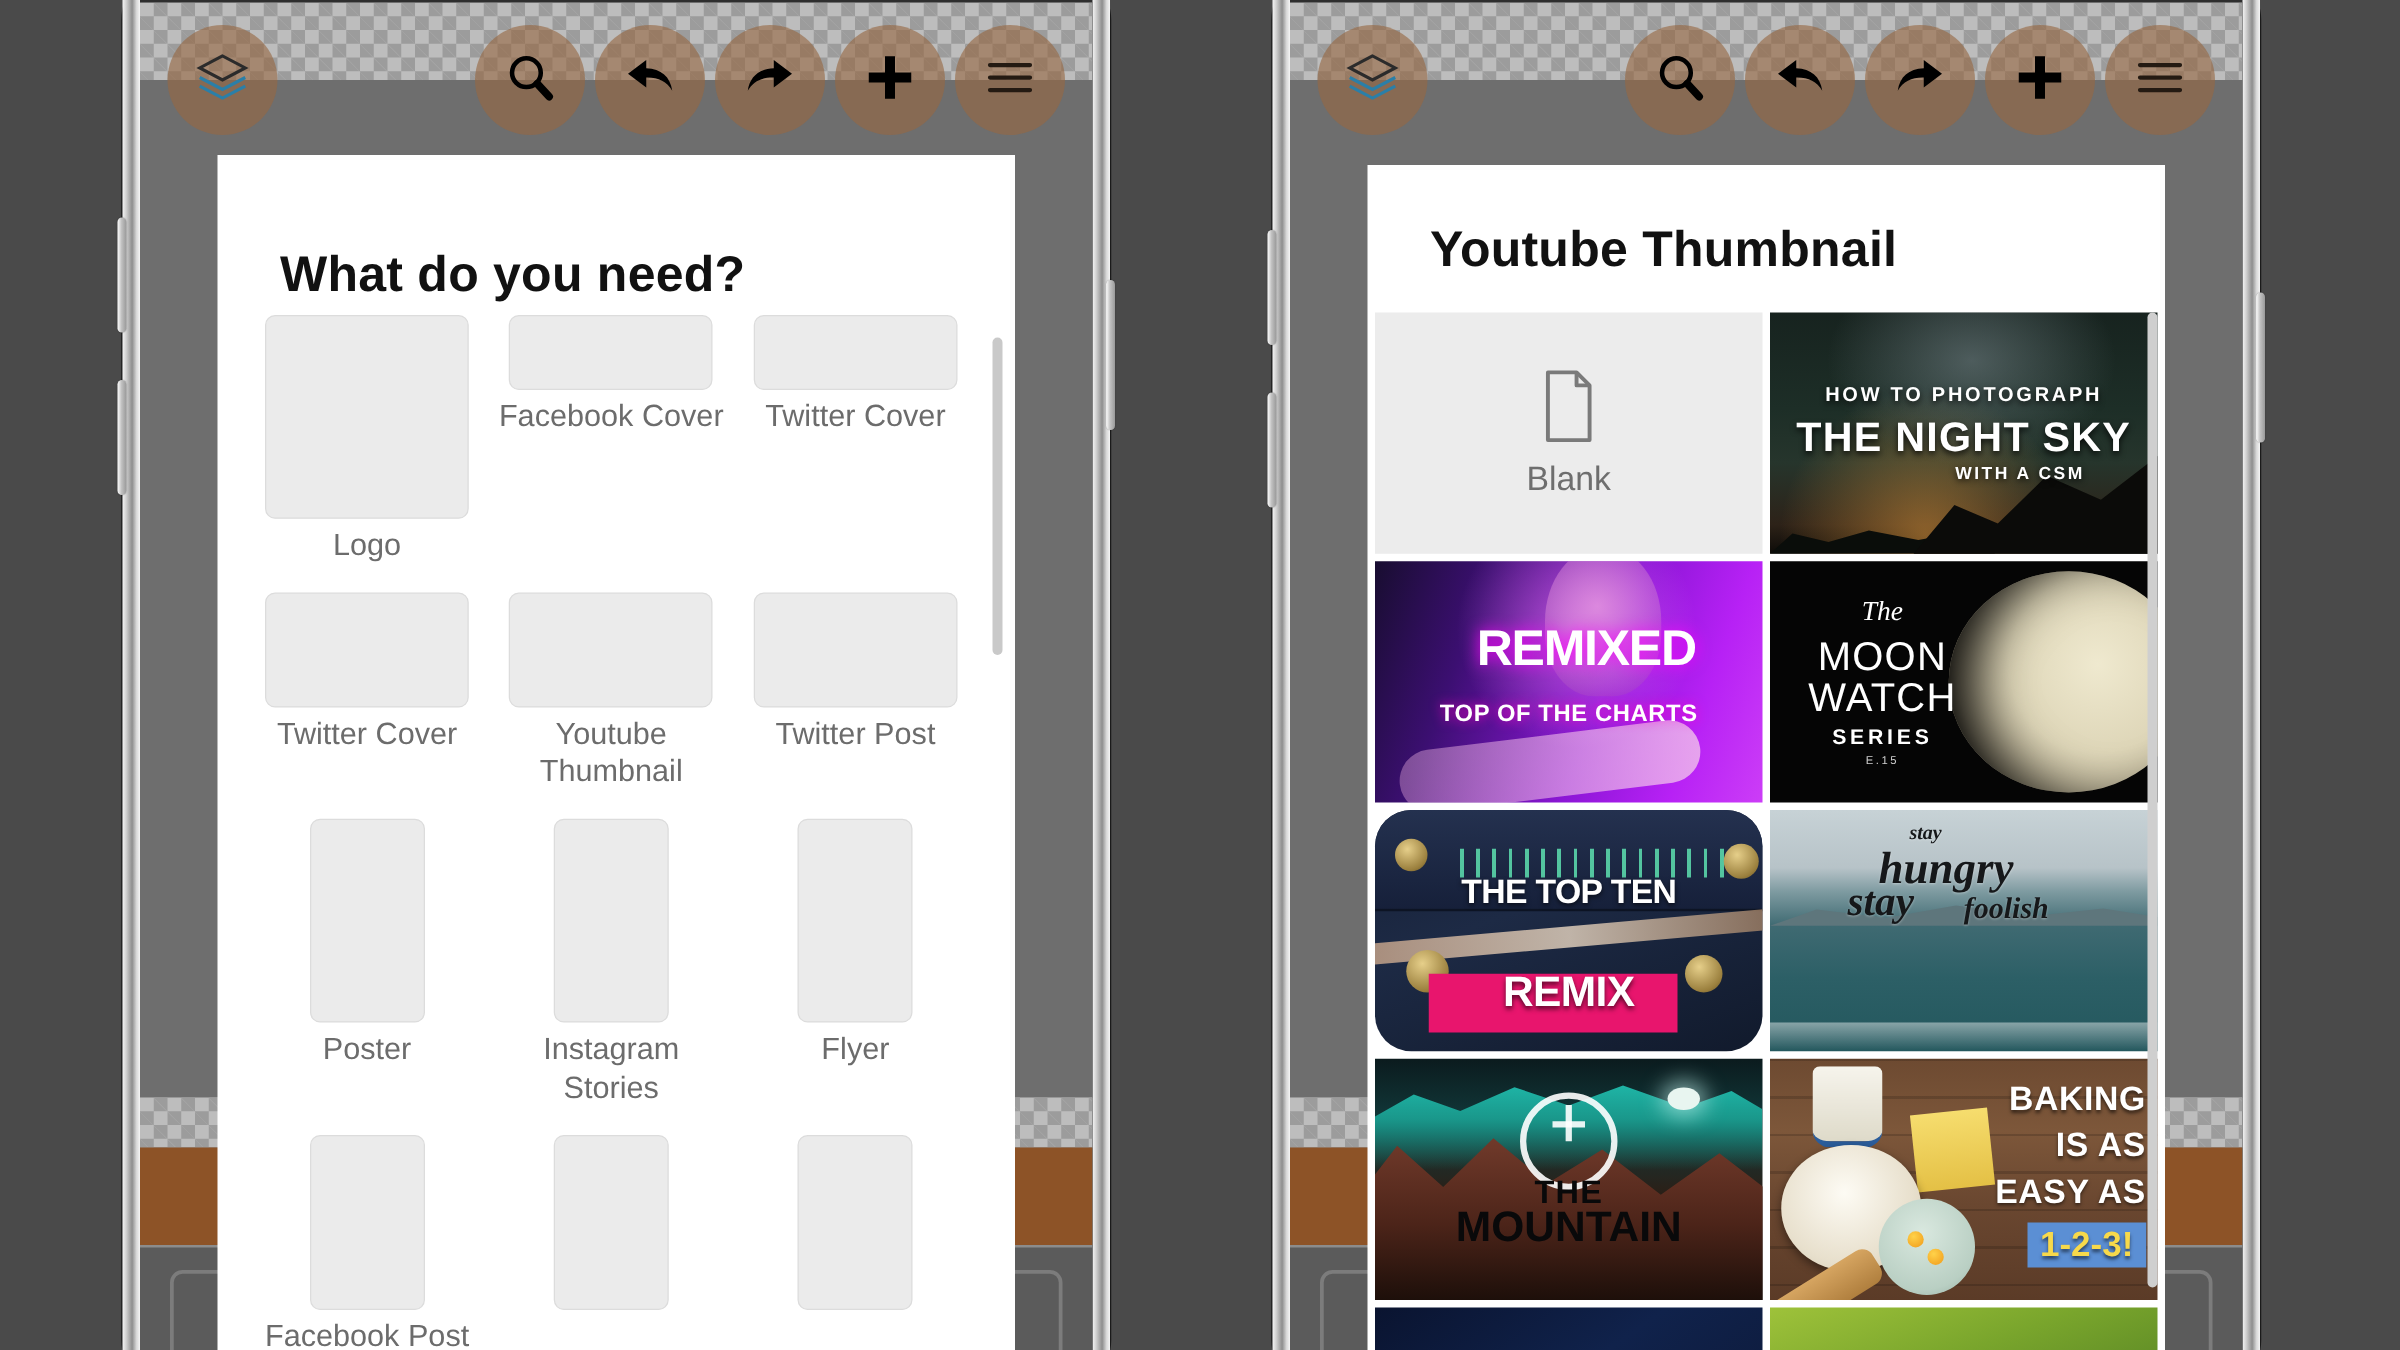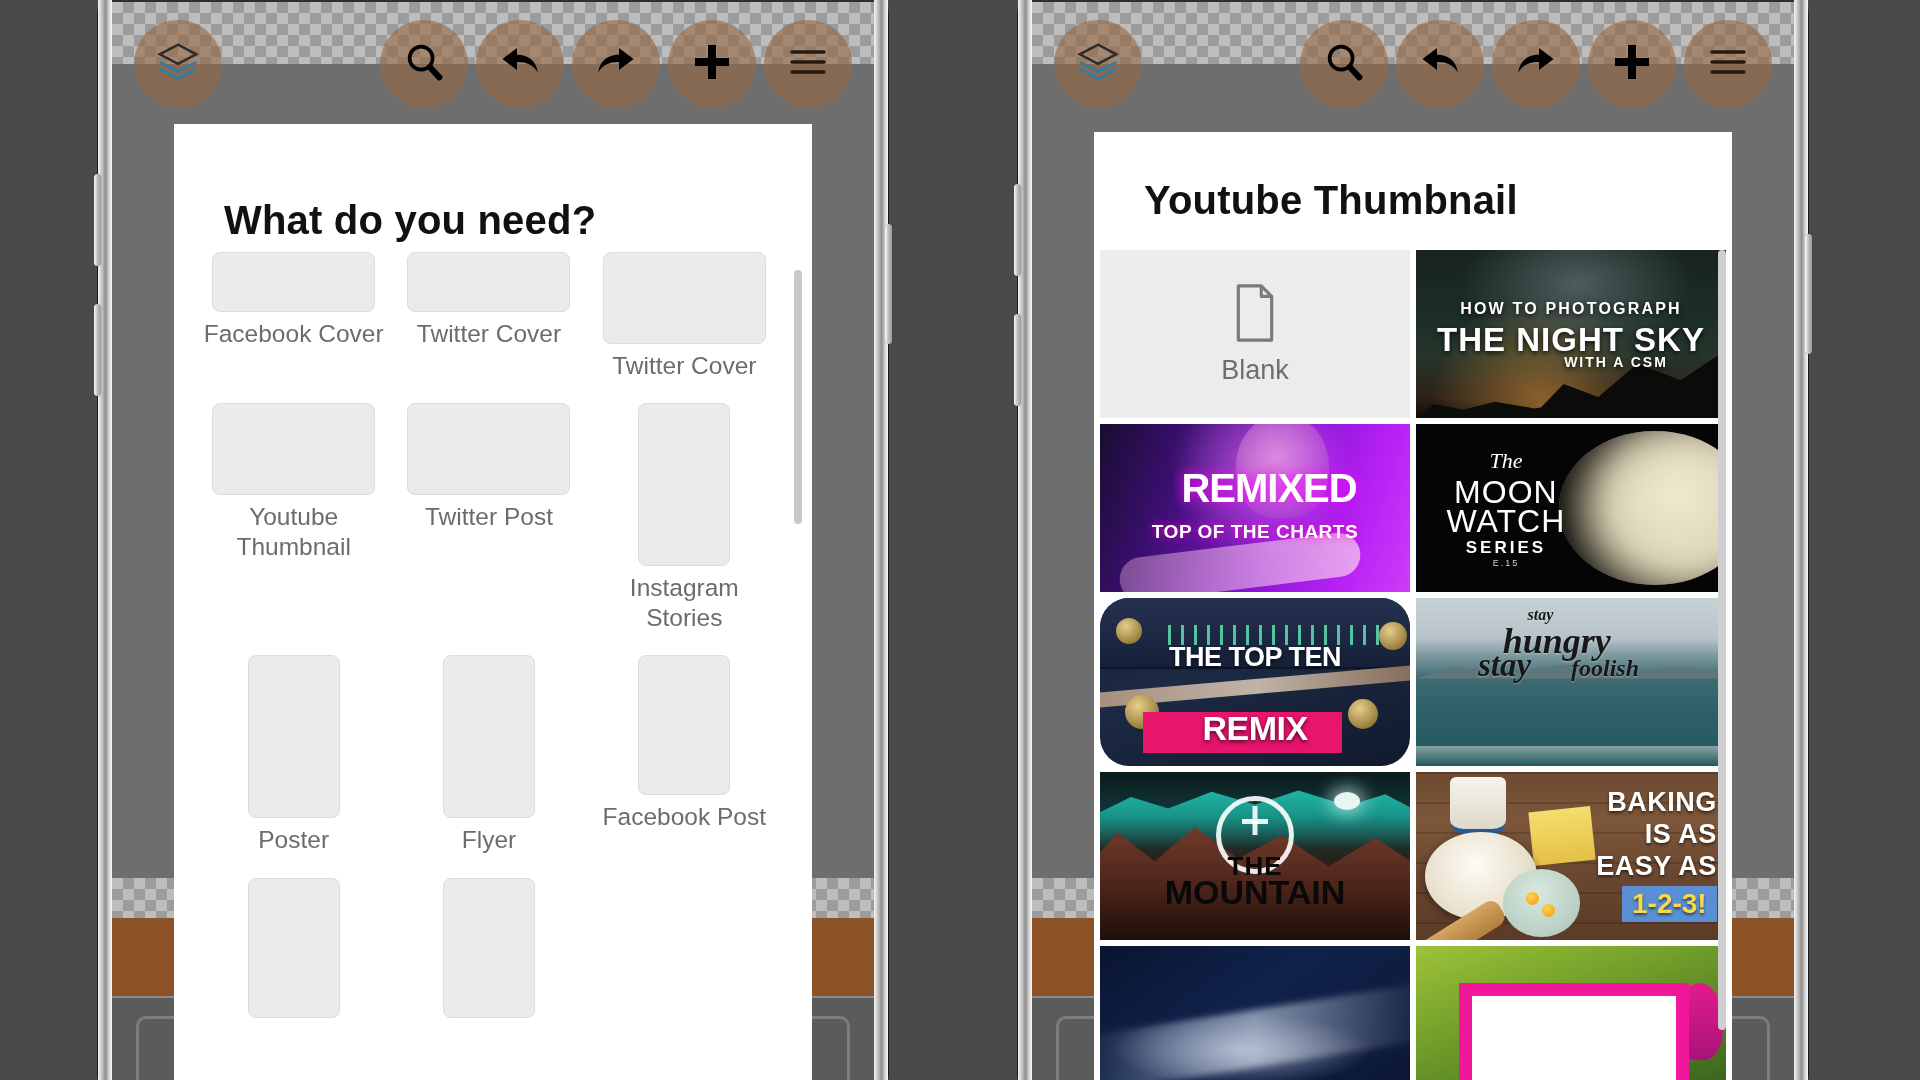--- a/index.html
+++ b/index.html
@@ -131,21 +131,21 @@
 
   
   .thumb-grid {
     position:absolute; left:0; right:0; top:118px; bottom:0;
     padding:0 6px;
     display:flex; flex-wrap:wrap; gap:6px 6px;
     align-content:flex-start;
   }
   .thumb {
     width:calc(50% - 3px);
-    height:168px;
+    height:193px;
     position:relative; overflow:hidden;
     background:#111;
   }
   .thumb-blank {
     background:#ececec;
     display:flex; flex-direction:column;
     align-items:center; justify-content:center;
   }
   .blank-label { font-size:27px; color:#6e6e6e; margin-top:8px; }
 
@@ -440,20 +440,24 @@
             <path d="M4 7h16M4 12h16M4 17h16" stroke="#241a12" stroke-width="1.7" stroke-linecap="round"></path>
           </svg>
         </span>
       </div>
     </div>
 
     <div class="sheet left-sheet">
       <div class="sheet-title">What do you need?</div>
       <div class="tpl-grid" id="tplGrid">
           <div class="tpl-cell">
+            <div class="tpl-box ratio-square"></div>
+            <div class="tpl-label">Logo</div>
+          </div>
+          <div class="tpl-cell">
             <div class="tpl-box ratio-wide"></div>
             <div class="tpl-label">Facebook Cover</div>
           </div>
           <div class="tpl-cell">
             <div class="tpl-box ratio-wide"></div>
             <div class="tpl-label">Twitter Cover</div>
           </div>
           <div class="tpl-cell">
             <div class="tpl-box ratio-video"></div>
             <div class="tpl-label">Twitter Cover</div>
@@ -461,25 +465,25 @@
           <div class="tpl-cell">
             <div class="tpl-box ratio-video"></div>
             <div class="tpl-label">Youtube Thumbnail</div>
           </div>
           <div class="tpl-cell">
             <div class="tpl-box ratio-video"></div>
             <div class="tpl-label">Twitter Post</div>
           </div>
           <div class="tpl-cell">
             <div class="tpl-box ratio-portrait"></div>
+            <div class="tpl-label">Poster</div>
+          </div>
+          <div class="tpl-cell">
+            <div class="tpl-box ratio-portrait"></div>
             <div class="tpl-label">Instagram Stories</div>
-          </div>
-          <div class="tpl-cell">
-            <div class="tpl-box ratio-portrait"></div>
-            <div class="tpl-label">Poster</div>
           </div>
           <div class="tpl-cell">
             <div class="tpl-box ratio-portrait"></div>
             <div class="tpl-label">Flyer</div>
           </div>
           <div class="tpl-cell">
             <div class="tpl-box ratio-tall"></div>
             <div class="tpl-label">Facebook Post</div>
           </div>
           <div class="tpl-cell">

